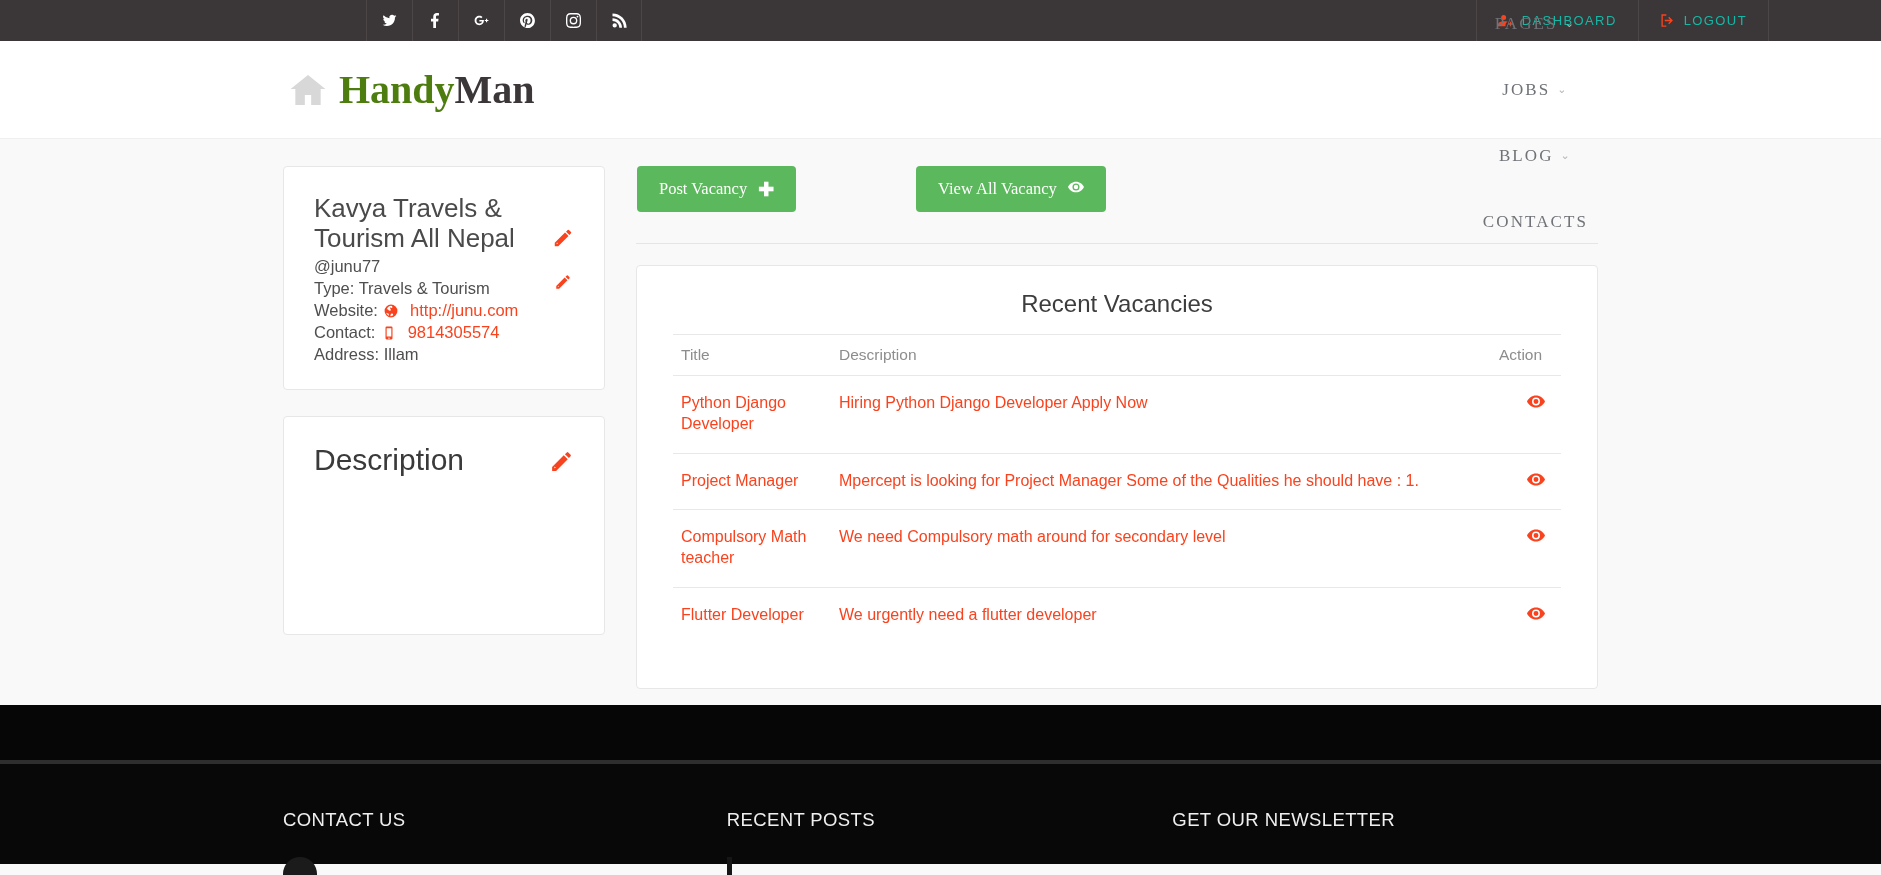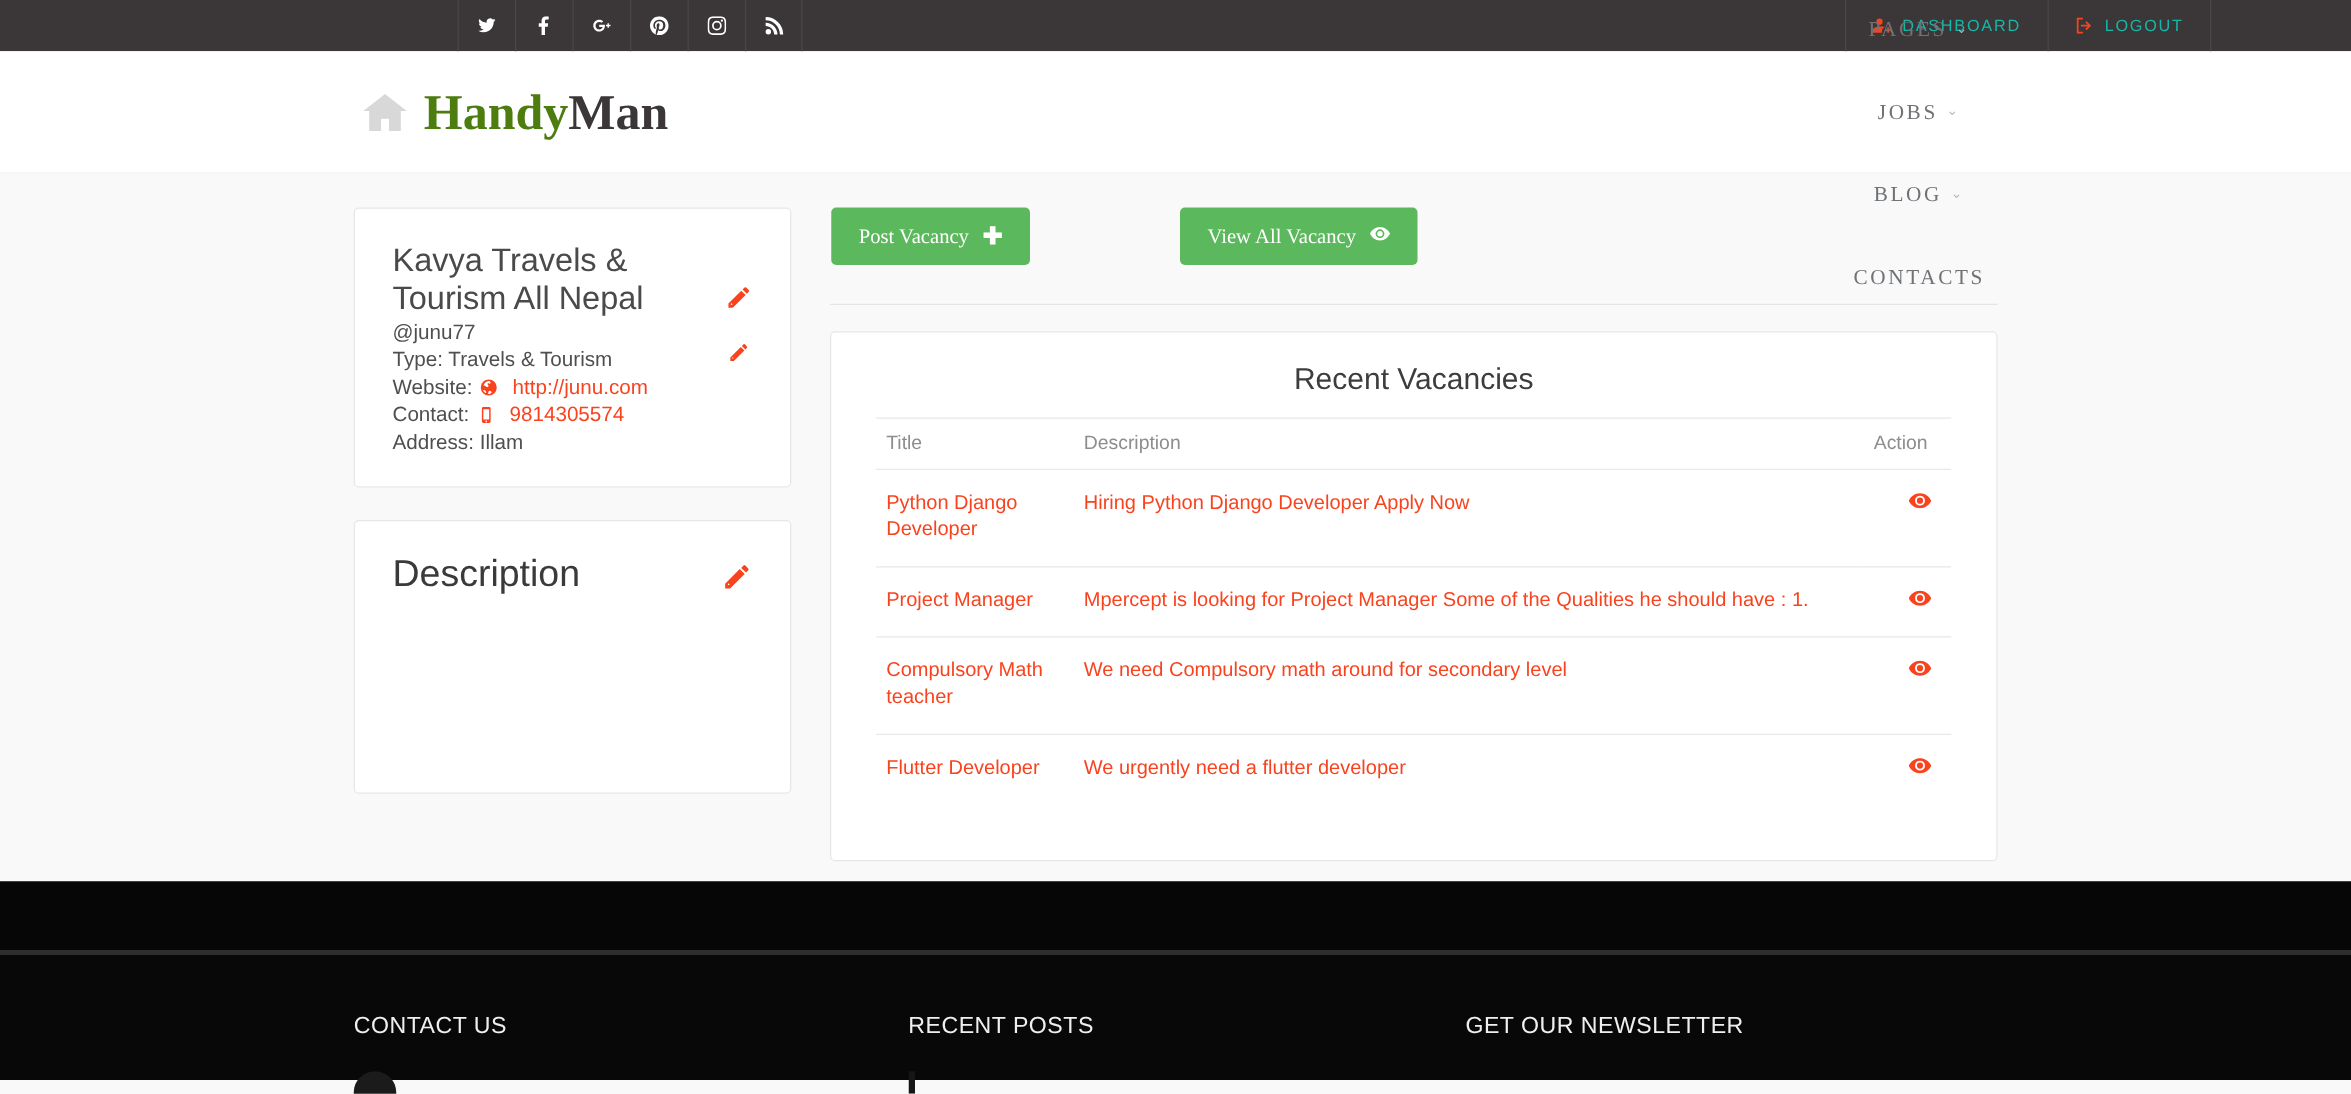--- a/index.html
+++ b/index.html
@@ -105,21 +105,21 @@
     height: 566px;
     width: 100%;
   }
   .container {
     width: 1315px;
     margin: 0 auto;
     display: flex;
     gap: 31px;
     padding-top: 27px;
   }
-  .col-left { width: 350px; flex: none; }
+  .col-left { width: 322px; flex: none; }
   .col-right { flex: 1; }
 
   .card {
     background: #fff;
     border: 1px solid #e7e7e7;
     border-radius: 4px;
   }
 
   
   .profile-card { padding: 27px 30px 24px 30px; position: relative; }

